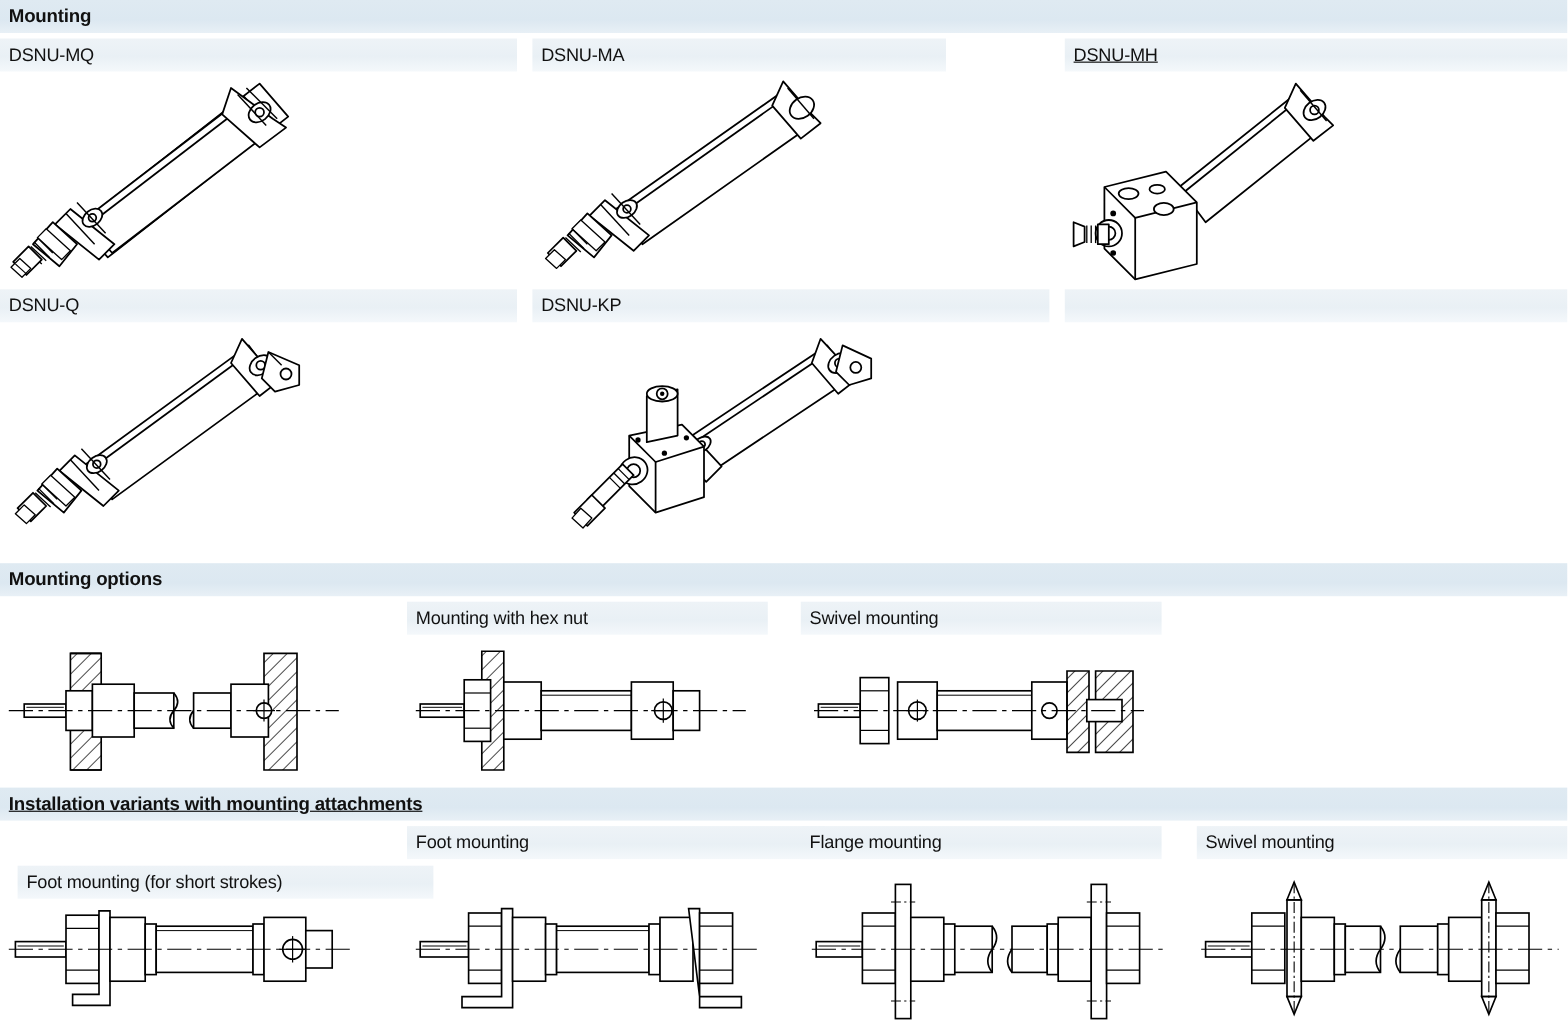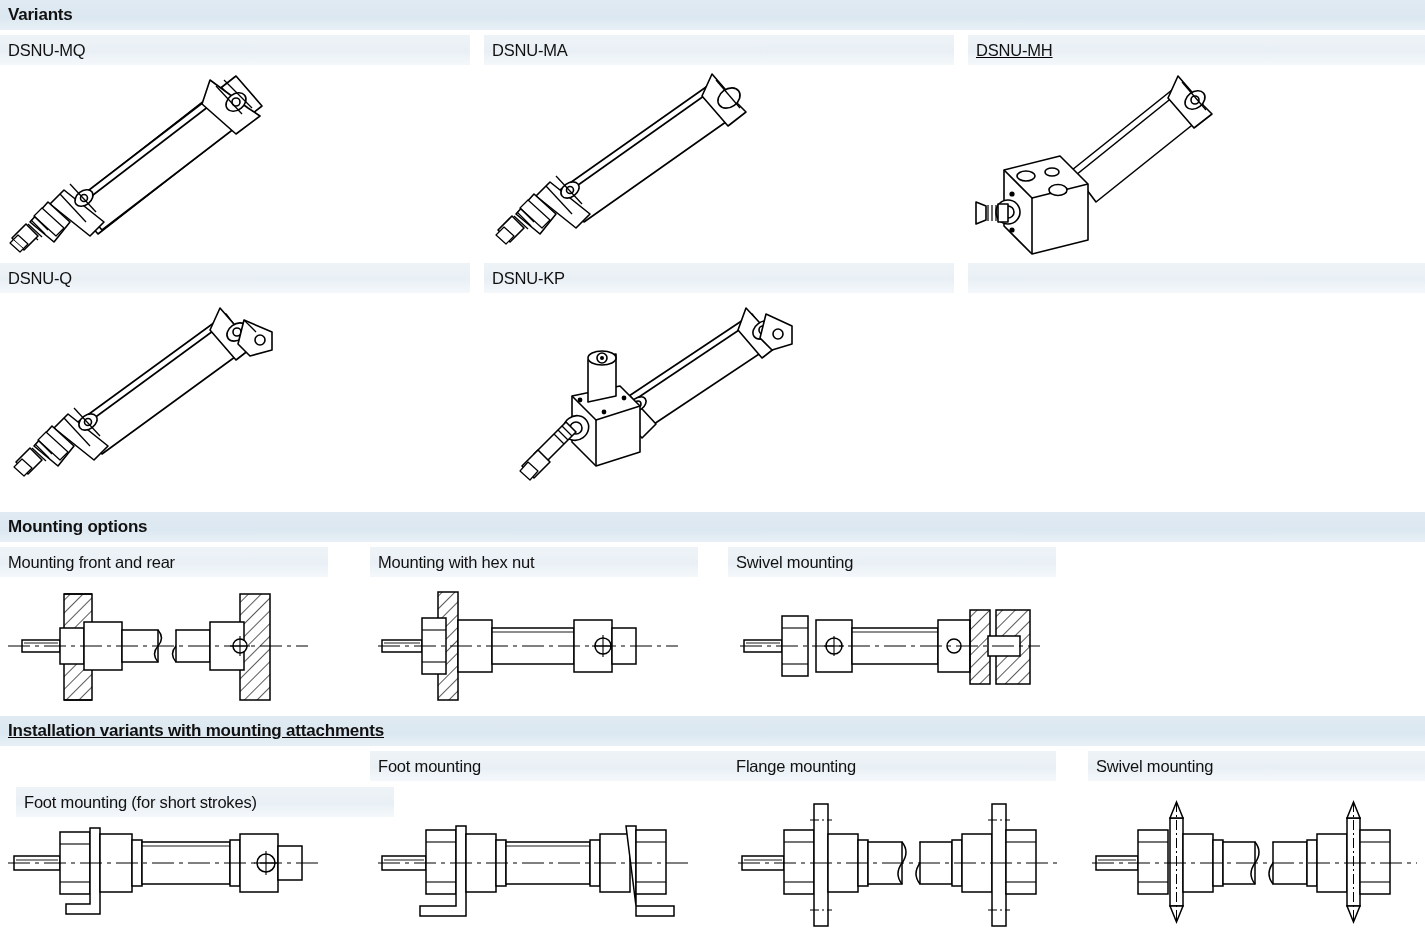--- a/index.html
+++ b/index.html
@@ -33,27 +33,27 @@
 
   .fig { position: absolute; }
   svg { display: block; overflow: visible; }
 </style>
 </head>
 <body>
 
 <div class="page">
 
   <div class="section-header" style="top:0px;">
-    <span>Variants</span>
+    <span>Mounting</span>
   </div>
 
   <div class="sub-band" style="top:35px; left:0px; width:470px;">
     <span>DSNU-MQ</span>
   </div>
-  <div class="sub-band" style="top:35px; left:484px; width:470px;">
+  <div class="sub-band" style="top:35px; left:484px; width:376px;">
     <span>DSNU-MA</span>
   </div>
   <div class="sub-band" style="top:35px; left:968px; width:457px;text-decoration:underline;">
     <span>DSNU-MH</span>
   </div>
 
   <div class="fig" style="top:72px; left:4px;">
     <svg width="280" height="180" viewBox="0 0 280 180">
       <g fill="#ffffff" stroke="#000" stroke-width="1.6" stroke-linejoin="round">
 
@@ -240,23 +240,20 @@
         <path d="M58,150 L70,162 L54,178 L42,166 Z" fill="#fff"></path>
         <path d="M48,162 L58,171 L50,180 L40,171 Z" fill="#fff" stroke-width="1.2"></path>
       </g>
     </svg>
   </div>
 
   <div class="section-header" style="top:512px;">
     <span>Mounting options</span>
   </div>
 
-  <div class="sub-band" style="top:547px; left:0px; width:328px;">
-    <span>Mounting front and rear</span>
-  </div>
   <div class="sub-band" style="top:547px; left:370px; width:328px;">
     <span>Mounting with hex nut</span>
   </div>
   <div class="sub-band" style="top:547px; left:728px; width:328px;">
     <span>Swivel mounting</span>
   </div>
 
   <div class="fig" style="top:592px; left:8px;">
     <svg width="300" height="110" viewBox="0 0 300 110">
       <defs>

